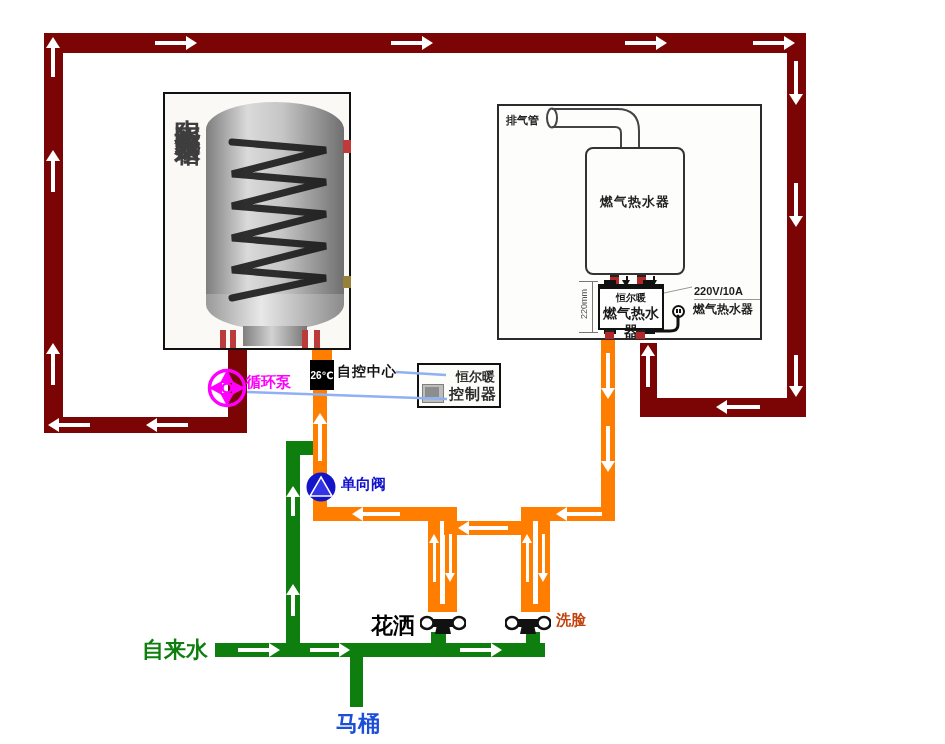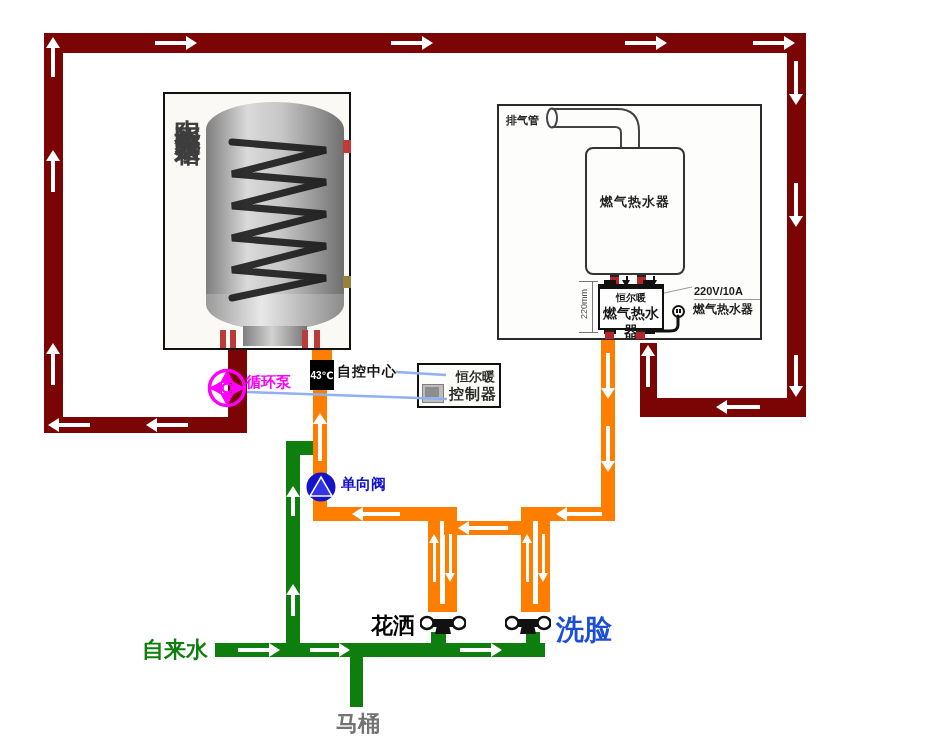--- a/index.html
+++ b/index.html
@@ -192,21 +192,21 @@
     <circle cx="21" cy="21" r="17.5" fill="none" stroke="#ff00ff" stroke-width="3.5"></circle>
     <polygon points="21,3 28,16 14,16" fill="#ff00ff"></polygon>
     <polygon points="21,3 28,16 14,16" fill="#ff00ff" transform="rotate(90 21 21)"></polygon>
     <polygon points="21,3 28,16 14,16" fill="#ff00ff" transform="rotate(180 21 21)"></polygon>
     <polygon points="21,3 28,16 14,16" fill="#ff00ff" transform="rotate(270 21 21)"></polygon>
     <circle cx="21" cy="21" r="4.5" fill="none" stroke="#ff00ff" stroke-width="2.5"></circle>
   </svg>
   <div class="lbl" style="left:246px;top:373px;font-size:15px;font-weight:bold;color:#ff00ff;">循环泵</div>
 
   <div id="sensor-box">
-    <span>43℃</span>
+    <span>26℃</span>
   </div>
   <div class="lbl" style="left:337px;top:363px;font-size:14px;font-weight:bold;color:#111;letter-spacing:1px;">自控中心</div>
 
   <div id="ctrl-box">
     <div id="ctrl-icon"></div>
     <div class="l1">恒尔暖</div>
     <div class="l2">控制器</div>
   </div>
 
   <svg class="abs" style="left:305px;top:471px;" width="32" height="32" viewBox="0 0 32 32">
@@ -221,23 +221,23 @@
     <ellipse cx="7" cy="8" rx="6.5" ry="6" fill="#fff" stroke="#111" stroke-width="2.5"></ellipse>
     <ellipse cx="39" cy="8" rx="6.5" ry="6" fill="#fff" stroke="#111" stroke-width="2.5"></ellipse>
   </svg>
   <svg class="abs" style="left:505px;top:615px;" width="46" height="24" viewBox="0 0 46 24">
     <rect x="1" y="4" width="44" height="8" rx="3" fill="#111"></rect>
     <polygon points="17,10 29,10 31,19 15,19" fill="#111"></polygon>
     <ellipse cx="7" cy="8" rx="6.5" ry="6" fill="#fff" stroke="#111" stroke-width="2.5"></ellipse>
     <ellipse cx="39" cy="8" rx="6.5" ry="6" fill="#fff" stroke="#111" stroke-width="2.5"></ellipse>
   </svg>
   <div class="lbl" style="left:371px;top:611px;font-size:22px;font-weight:bold;color:#000;">花洒</div>
-  <div class="lbl" style="left:556px;top:611px;font-size:28px;font-weight:bold;color:#1d4ed8;">洗脸</div>
+  <div class="lbl" style="left:556px;top:611px;font-size:15px;font-weight:bold;color:#c2410c;">洗脸</div>
   <div class="lbl" style="left:142px;top:635px;font-size:22px;font-weight:bold;color:#0e7e0e;">自来水</div>
-  <div class="lbl" style="left:336px;top:709px;font-size:22px;font-weight:bold;color:#737373;">马桶</div>
+  <div class="lbl" style="left:336px;top:709px;font-size:22px;font-weight:bold;color:#1d4ed8;">马桶</div>
 
   <svg class="abs" style="left:0;top:0;pointer-events:none;" width="945" height="744" viewBox="0 0 945 744">
     <line x1="396" y1="372" x2="446" y2="375" stroke="#8fb0f2" stroke-width="2.5"></line>
     <line x1="247" y1="392" x2="447" y2="399" stroke="#8fb0f2" stroke-width="2.5"></line>
     <path d="M678,316 V325 Q678,331 670,331 H656" fill="none" stroke="#111" stroke-width="3" stroke-linecap="round"></path>
     <line x1="664" y1="293" x2="692" y2="287" stroke="#999" stroke-width="1"></line>
   </svg>
 
 </div>
 

